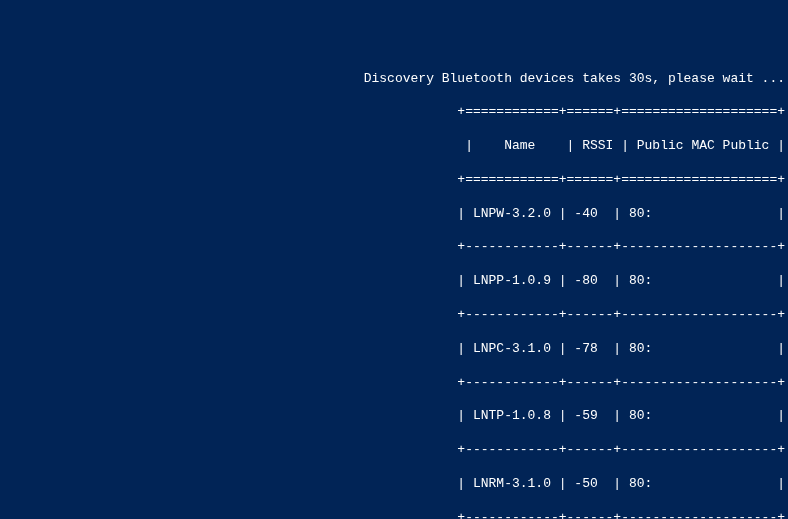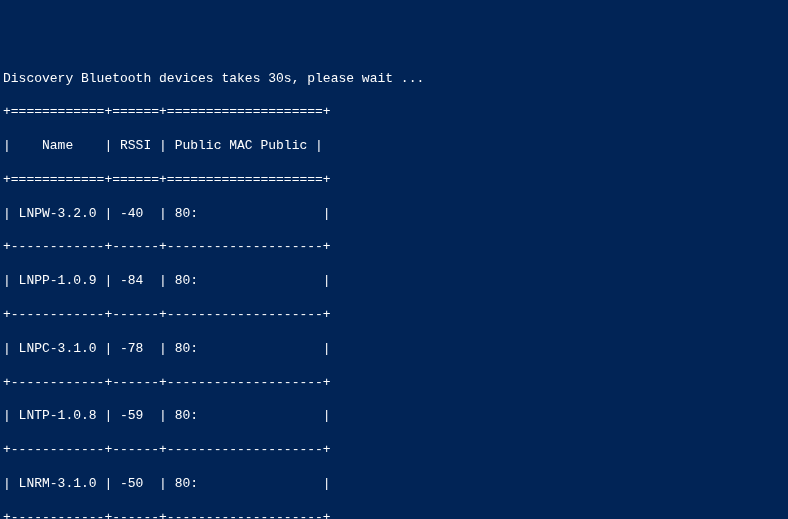--- a/index.html
+++ b/index.html
@@ -1,18 +1,19 @@
 <!DOCTYPE html>
 <html><head>
   <meta charset="utf-8">
   <style>
     * {
       margin: 0;
       padding: 0;
       box-sizing: border-box;
+      text-align: right;
     }
     body {
       background-color: #012456;
       color: #ffffff;
       font-family: 'Consolas', 'Courier New', monospace;
       font-size: 13px;
       line-height: 1.3;
       padding: 3px;
       width: 788px;
       height: 519px;
@@ -27,21 +28,21 @@
 <body>
 
 
 
 <div class="line">Discovery Bluetooth devices takes 30s, please wait ...</div>
 <div class="line">+============+======+====================+</div>
 <div class="line">|    Name    | RSSI | Public MAC Public |</div>
 <div class="line">+============+======+====================+</div>
 <div class="line">| LNPW-3.2.0 | -40  | 80:                |</div>
 <div class="line">+------------+------+--------------------+</div>
-<div class="line">| LNPP-1.0.9 | -84  | 80:                |</div>
+<div class="line">| LNPP-1.0.9 | -80  | 80:                |</div>
 <div class="line">+------------+------+--------------------+</div>
 <div class="line">| LNPC-3.1.0 | -78  | 80:                |</div>
 <div class="line">+------------+------+--------------------+</div>
 <div class="line">| LNTP-1.0.8 | -59  | 80:                |</div>
 <div class="line">+------------+------+--------------------+</div>
 <div class="line">| LNRM-3.1.0 | -50  | 80:                |</div>
 <div class="line">+------------+------+--------------------+</div>
 
 
 

